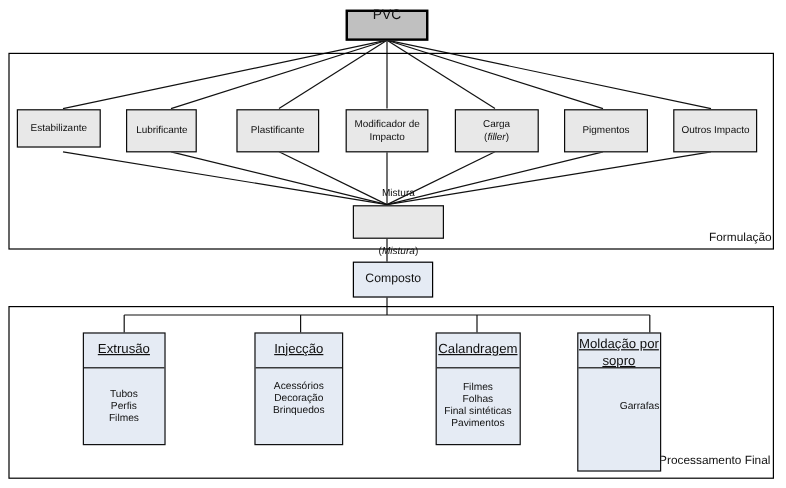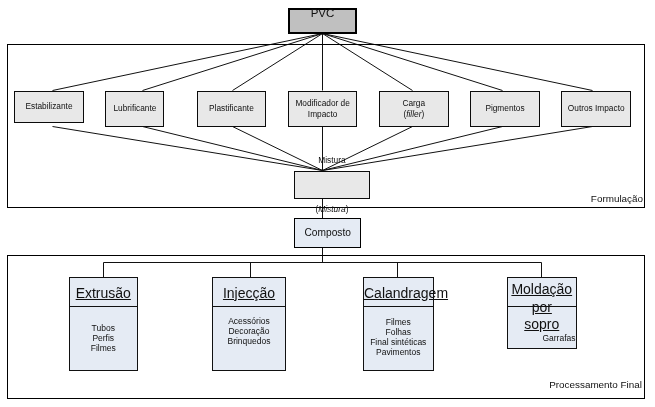--- a/index.html
+++ b/index.html
@@ -7,21 +7,21 @@
         font-family:"Liberation Sans",sans-serif;color:#101010;
         }
   svg#wires{position:absolute;left:0;top:0;width:655px;height:407px;pointer-events:none;}
   .node{position:absolute;box-sizing:border-box;display:flex;flex-direction:column;
         align-items:center;justify-content:center;text-align:center;line-height:1.12;}
   .additive{background:#e8e8e8;border:1.2px solid #0b0b0b;font-size:8.3px;line-height:1.3;}
   .root{background:#c0c0c0;border:2px solid #000000;font-size:11.5px;padding-bottom:15px;}
   .mixing{background:#e8e8e8;border:1.2px solid #0b0b0b;font-size:8.4px;}
   .compound{background:#e5ebf4;border:1.4px solid #000000;font-size:10.2px;}
   .proc{position:absolute;box-sizing:border-box;background:#e5ebf4;border:1px solid #111111;}
-  .proc-title{position:absolute;left:0;right:0;text-align:center;font-size:14px;line-height:1.25;}
+  .proc-title{position:absolute;left:0;right:0;text-align:center;font-size:11px;line-height:1.25;}
   .proc-title u{text-decoration:underline;text-underline-offset:0.8px;}
   .proc-divider{position:absolute;left:0;right:0;height:0;border-top:1px solid #111111;}
   .proc-items{position:absolute;left:0;right:0;text-align:center;font-size:8.5px;line-height:1.19;}
   .group{position:absolute;box-sizing:border-box;border:1.3px solid #000000;}
   .group-label{position:absolute;font-size:9.9px;white-space:nowrap;}
   .ital{font-style:italic;}
 </style>
 </head>
 <body>
 
@@ -130,21 +130,21 @@
     </div>
     <div class="proc-divider" style="top:28px;"></div>
     <div class="proc-items" style="top:38.7px;">
       <div>Filmes</div>
       <div>Folhas</div>
       <div>Final sintéticas</div>
       <div>Pavimentos</div>
     </div>
   </div>
 
-  <div class="proc" style="left:507px;top:277px;width:69.5px;height:72px;">
+  <div class="proc" style="left:481px;top:277px;width:69.5px;height:116px;">
     <div class="proc-title" style="top:3px;">
       <u>Moldação por</u><br>
       <u>sopro</u>
     </div>
     <div class="proc-divider" style="top:28px;"></div>
     <div class="proc-items" style="top:55px;text-align:right;">
       <div>Garrafas</div>
     </div>
   </div>
 

